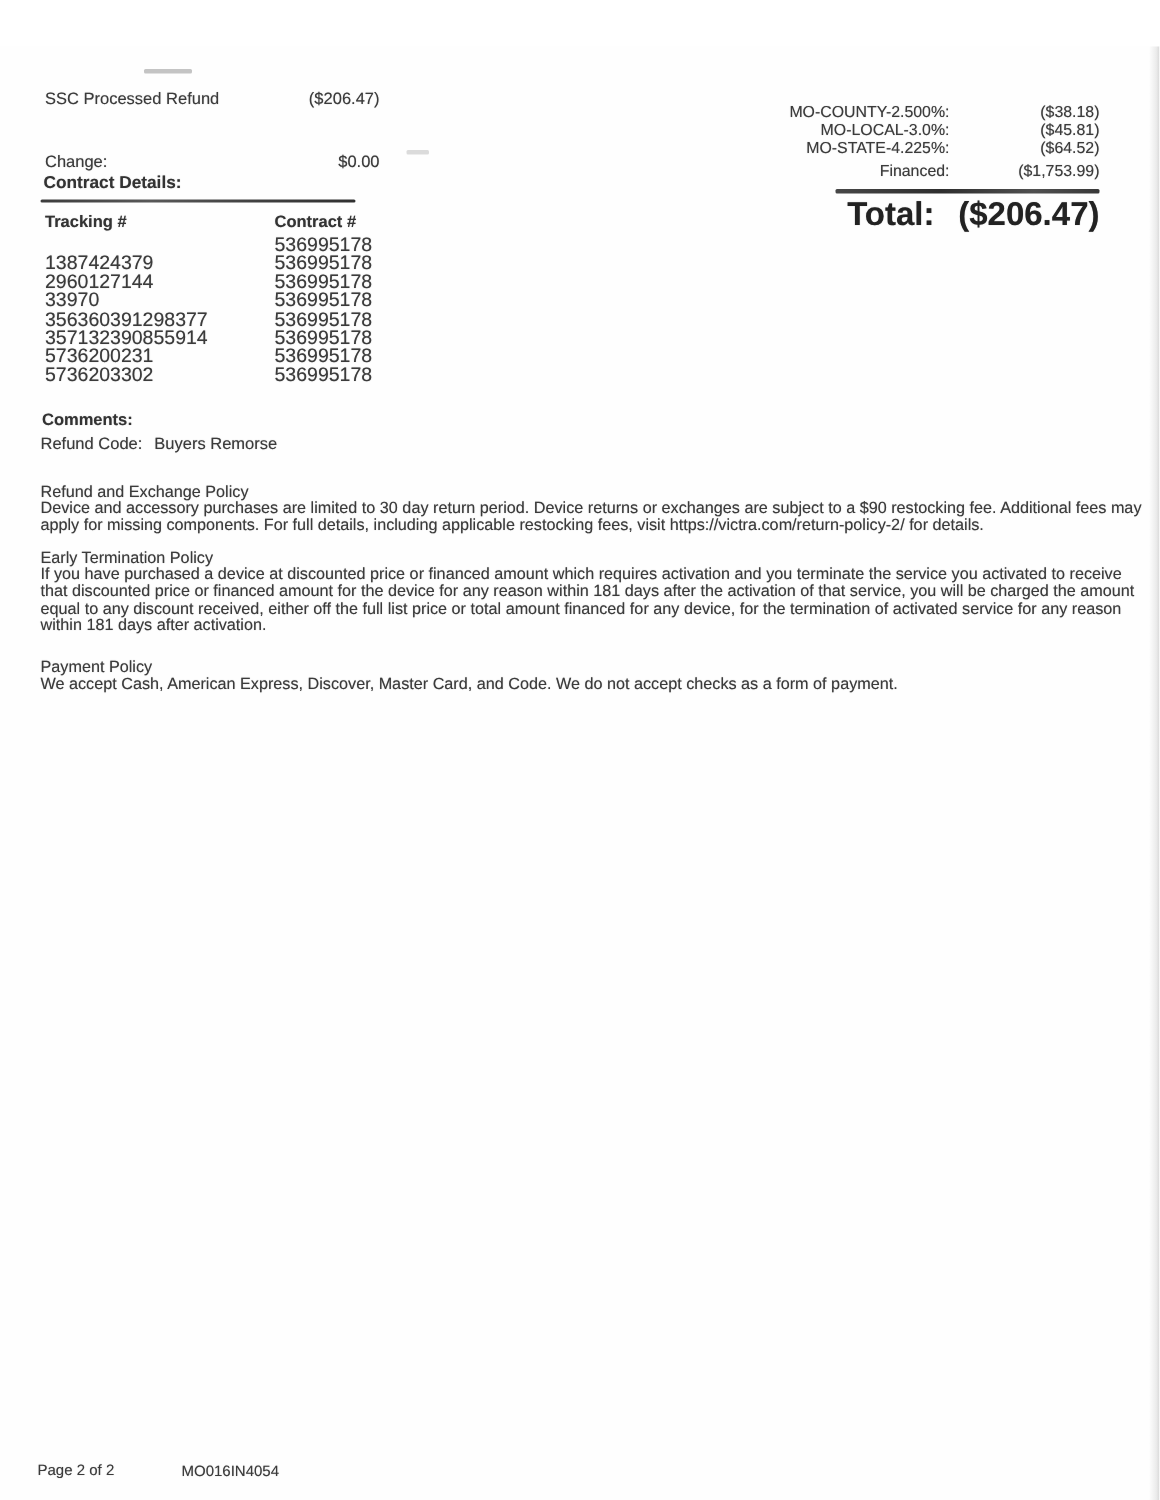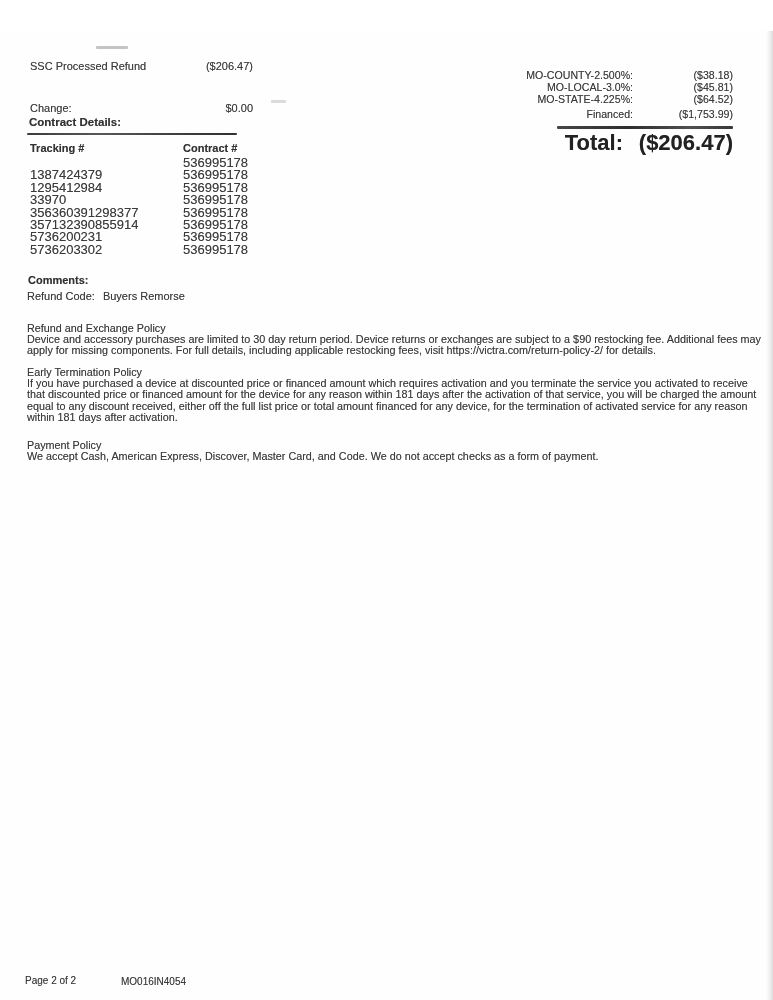--- a/index.html
+++ b/index.html
@@ -153,21 +153,21 @@
     </div>
     <div class="ct-row">
       <span class="ct-col-tracking"></span>
       <span class="ct-col-contract">536995178</span>
     </div>
     <div class="ct-row">
       <span class="ct-col-tracking">1387424379</span>
       <span class="ct-col-contract">536995178</span>
     </div>
     <div class="ct-row">
-      <span class="ct-col-tracking">1295412984</span>
+      <span class="ct-col-tracking">2960127144</span>
       <span class="ct-col-contract">536995178</span>
     </div>
     <div class="ct-row">
       <span class="ct-col-tracking">33970</span>
       <span class="ct-col-contract">536995178</span>
     </div>
     <div class="ct-row">
       <span class="ct-col-tracking">356360391298377</span>
       <span class="ct-col-contract">536995178</span>
     </div>

